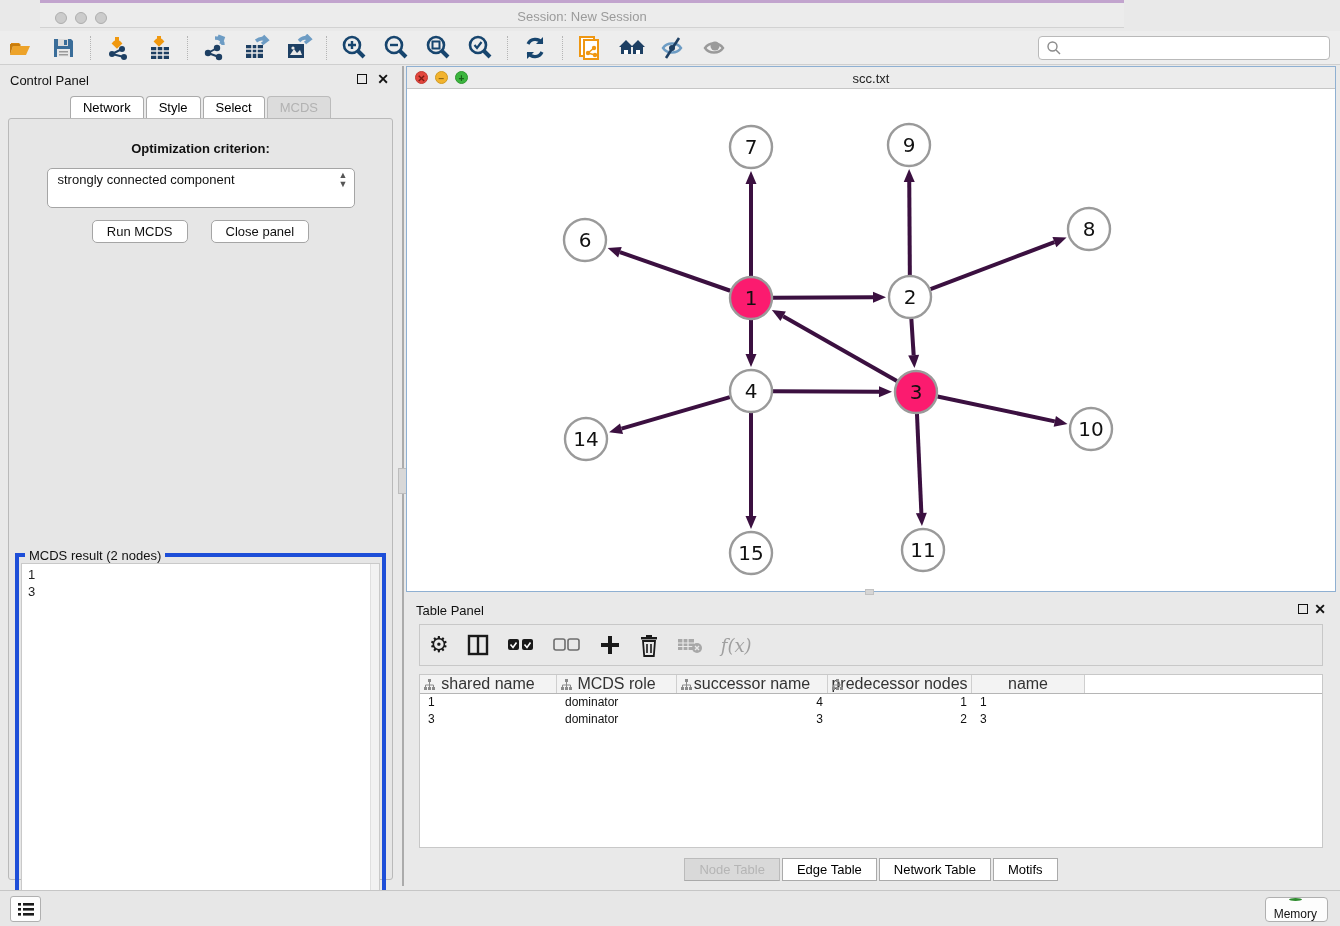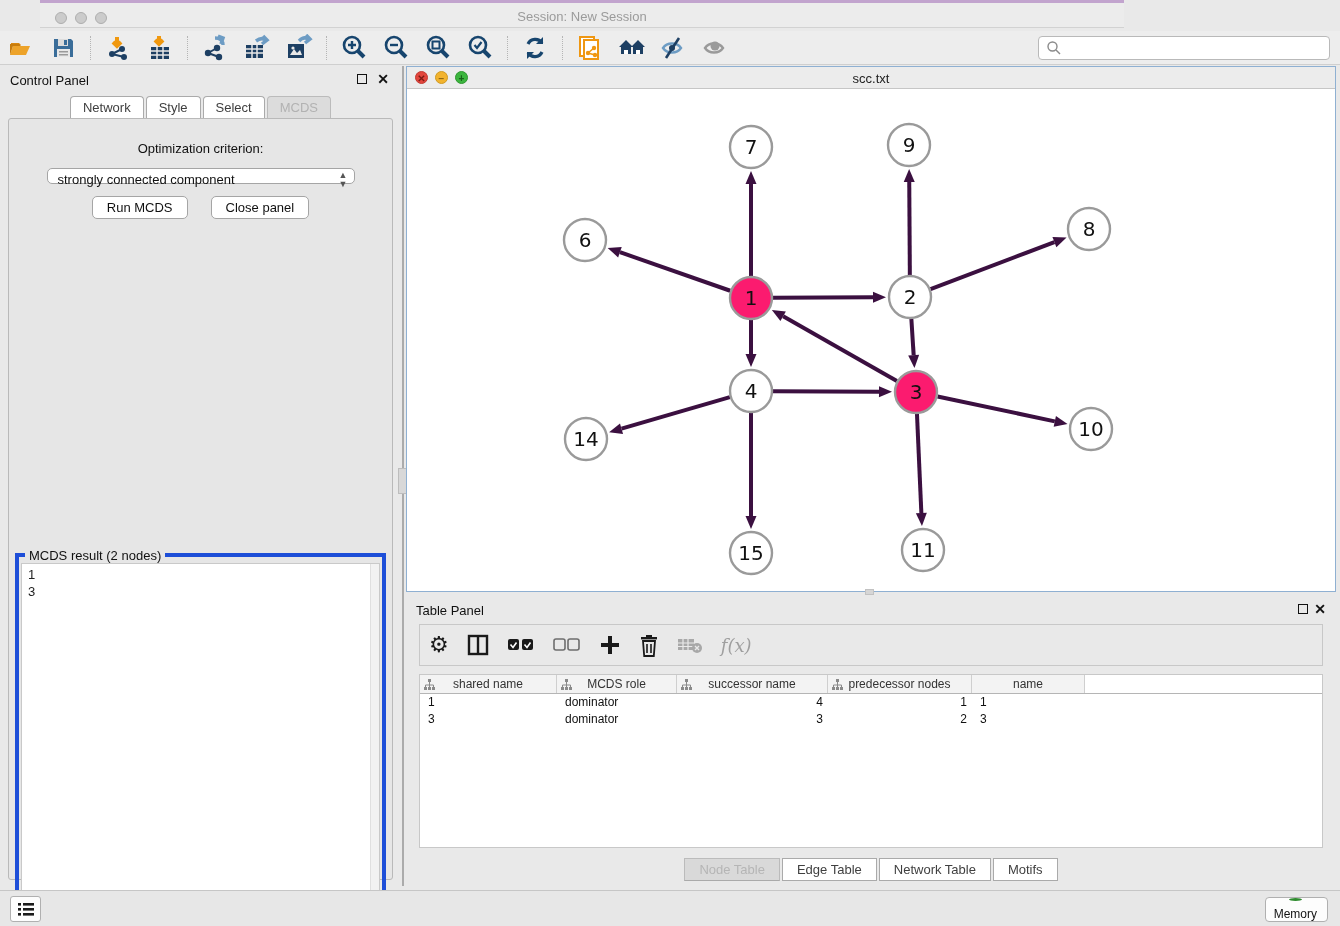--- a/index.html
+++ b/index.html
@@ -29,28 +29,28 @@
   
   .control-panel { position:absolute; left:0; top:66px; width:401px; height:820px; }
   .panel-titlerow { position:relative; height:28px; }
   .panel-title { position:absolute; left:10px; top:7px; font-size:13px; color:#111; }
   .float-ic { position:absolute; top:8px; width:10px; height:10px; border:1.5px solid #111; }
   .close-ic { position:absolute; top:5px; font-size:14px; font-weight:bold; color:#111; }
   .cp-float { right:34px; } .cp-close { right:12px; }
 
   .tabbar { display:flex; justify-content:center; gap:0; }
   .tab { font-size:13px; padding:3px 12px; background:#fff; border:1px solid #aaa;
-    border-bottom:none; border-radius:4px 4px 0 0; margin:0 1px; color:#404040; }
+    border-bottom:none; border-radius:4px 4px 0 0; margin:0 1px; color:#000000; }
   .tab.selected { background:#dcdcdc; color:#b2b2b2; border-color:#bbb; }
 
   .cp-tabs { position:absolute; left:0; top:30px; width:401px; }
   .cp-content { position:absolute; left:8px; top:52px; width:385px; height:762px;
     background:#e6e6e6; border:1px solid #b9b9b9; border-radius:3px; }
-  .opt-label { margin-top:22px; text-align:center; font-size:13px; color:#111; }
-  .dropdown { position:relative; margin:12px auto 0; width:308px; height:16px; background:#fff;
+  .opt-label { margin-top:22px; text-align:center; font-size:13px; color:#111;font-weight:bold; }
+  .dropdown { position:relative; margin:12px auto 0; width:308px; height:40px; background:#fff;
     border:1px solid #a5a5a5; border-radius:5px; font-size:13px; line-height:22px;
     padding-left:10px; color:#111; }
   .dd-stepper { position:absolute; right:6px; top:2px; font-size:9px; line-height:9px;
     color:#555; text-align:center; }
   .btnrow { margin-top:12px; display:flex; justify-content:center; gap:23px; }
   .pbtn { height:23px; padding:0 14px; background:#fff; border:1px solid #a5a5a5;
     border-radius:5px; font-size:13px; color:#111; display:flex; align-items:center; }
 
   .fieldset-box { position:absolute; left:6px; top:434px; width:371px; height:372px;
     border:4px solid #1d4ed8; }
@@ -83,21 +83,21 @@
   .table-panel { position:absolute; left:406px; top:596px; width:930px; height:290px; }
   .tp-float { right:28px; } .tp-close { right:10px; }
   .tp-toolbar { position:absolute; left:13px; top:28px; width:904px; height:42px;
     background:#e9e9e9; border:1px solid #c8c8c8; display:flex; align-items:center; }
   .tp-ic { margin:0 9px; display:flex; align-items:center; justify-content:center; }
   .fx { font-family:"DejaVu Serif", serif; font-style:italic; font-size:18px; color:#9f9f9f; }
   .tp-table { position:absolute; left:13px; top:78px; width:904px; height:174px;
     background:#fff; border:1px solid #c8c8c8; overflow:hidden; }
   .thead { display:flex; height:19px; border-bottom:1px solid #b5b5b5; }
   .th { position:relative; background:#f3f3f3; border-right:1px solid #cfcfcf;
-    font-size:12px; color:#333; text-align:center; line-height:18px; }
+    font-size:16px; color:#333; text-align:center; line-height:18px; }
   .th svg { position:absolute; left:4px; top:4px; }
   .trow { display:flex; height:17px; font-size:12px; line-height:16px; color:#111; }
   .td { overflow:hidden; white-space:nowrap; }
   .td.left { text-align:left; padding-left:8px; }
   .td.right { text-align:right; padding-right:5px; }
   .tp-tabs { position:absolute; left:0; top:262px; width:930px; }
   .tab.bottom { border-radius:0; border-bottom:1px solid #aaa; padding:3px 14px; }
   .tab.bottom.selected { background:#d9d9d9; color:#b5b5b5; }
 
   

